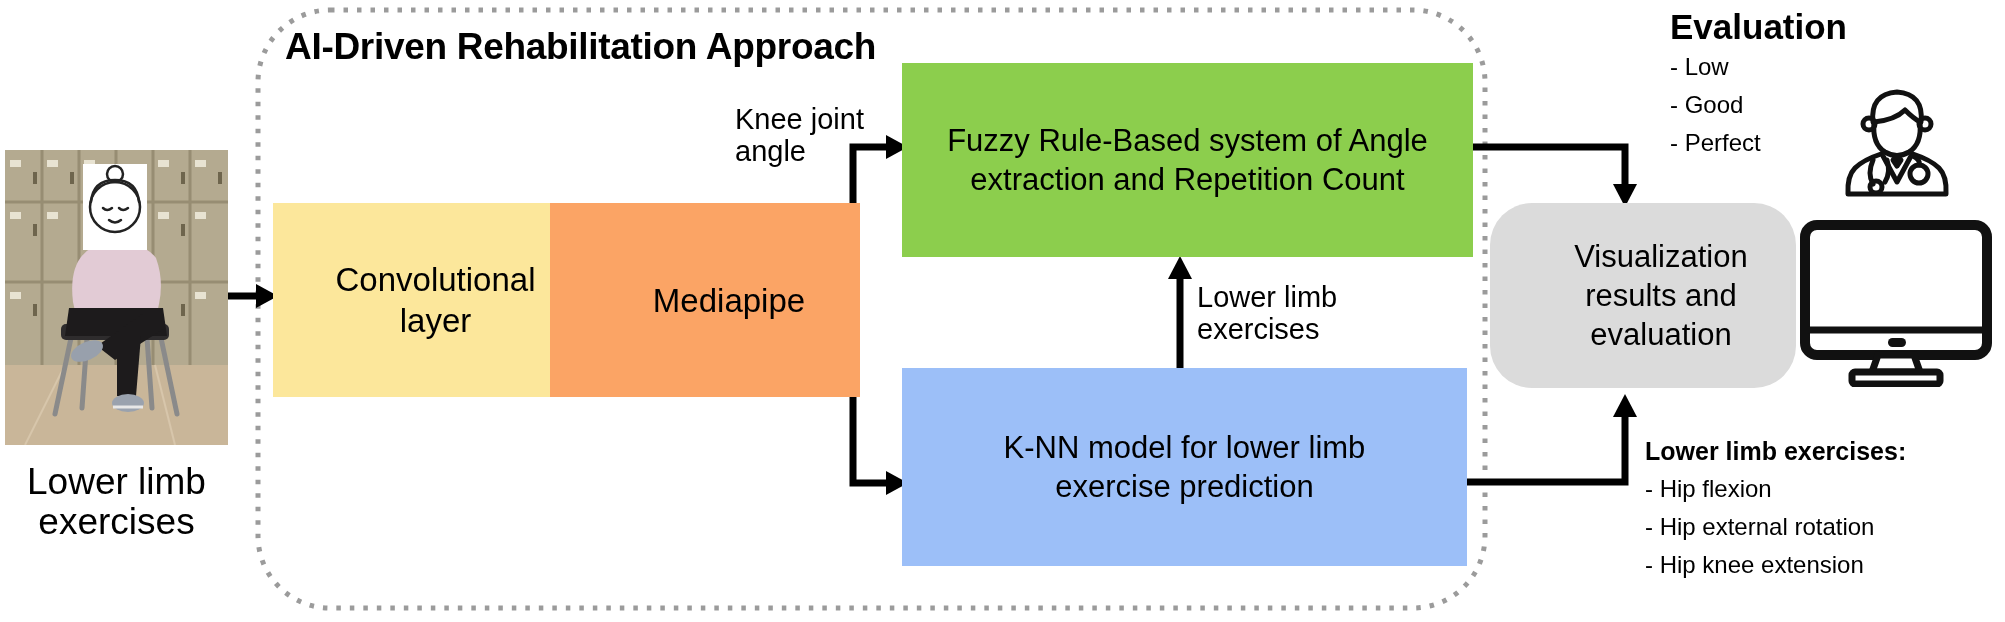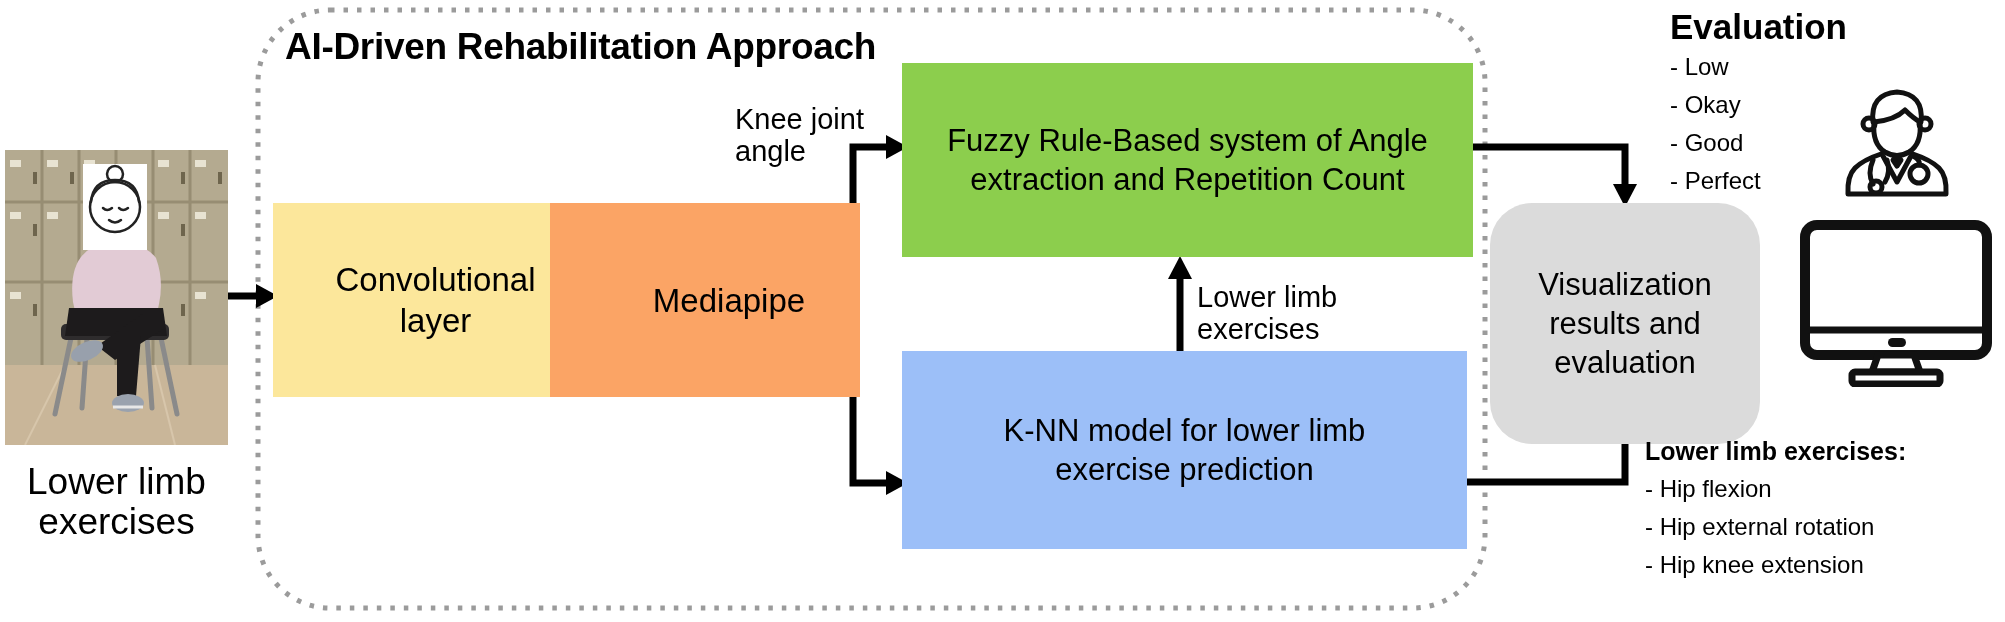--- a/index.html
+++ b/index.html
@@ -154,46 +154,45 @@
 
   <div class="node box-text-lg" style="left: 550px; top: 203px; width: 262px; height: 194px; background-color: rgb(251, 164, 101);">
       <div>Mediapipe</div>
     </div>
 
   <div class="node box-text-md" style="left: 902px; top: 63px; width: 571px; height: 194px; background-color: rgb(140, 206, 77);">
       <div>Fuzzy Rule-Based system of Angle</div>
       <div>extraction and Repetition Count</div>
     </div>
 
-  <div class="node box-text-md" style="left: 902px; top: 351px; width: 565px; height: 198px; background-color: rgb(156, 191, 248);">
+  <div class="node box-text-md" style="left: 902px; top: 368px; width: 565px; height: 198px; background-color: rgb(156, 191, 248);">
       <div>K-NN model for lower limb</div>
       <div>exercise prediction</div>
     </div>
 
-  <div class="node box-text-md" id="viz-box" style="left: 1490px; top: 203px; width: 270px; height: 241px; background-color: rgb(219, 219, 219);">
+  <div class="node box-text-md" id="viz-box" style="left: 1490px; top: 203px; width: 270px; height: 185px; background-color: rgb(219, 219, 219); padding-left: 36px;">
       <div>Visualization</div>
       <div>results and</div>
       <div>evaluation</div>
     </div>
 
   <div class="edge-label" style="left:735px;top:103px;">
       <div>Knee joint</div>
       <div>angle</div>
     </div>
 
   <div class="edge-label" style="left:1197px;top:281px;">
       <div>Lower limb</div>
       <div>exercises</div>
     </div>
 
   <div class="side-block" style="left:1670px;top:6px;">
     <div class="side-heading">Evaluation</div>
     <div class="side-list">
         <div>- Low</div>
-        <div>- Okay</div>
         <div>- Good</div>
         <div>- Perfect</div>
       </div>
   </div>
 
   <svg class="abs" style="left:1843px;top:82px;z-index:2;" width="108" height="122" viewBox="0 0 108 122" fill="none" stroke="#111" stroke-width="5" stroke-linecap="round" stroke-linejoin="round">
     <path d="M30,40 Q27,12 54,10 Q81,12 78,40"></path>
     <path d="M31,40 Q29,62 42,70 Q54,77 66,70 Q79,62 77,40 Q70,36 62,28 Q52,38 31,40" fill="#fff"></path>
     <circle cx="26" cy="42" r="6"></circle>
     <circle cx="82" cy="42" r="6"></circle>

